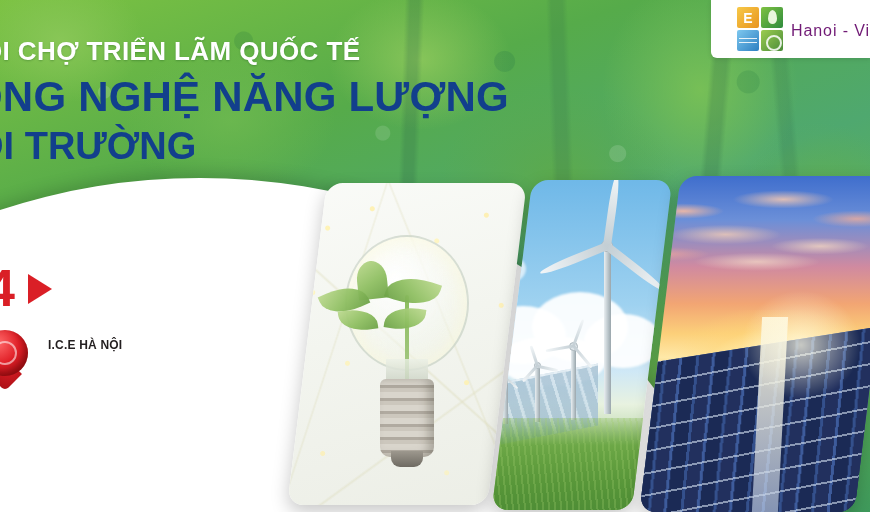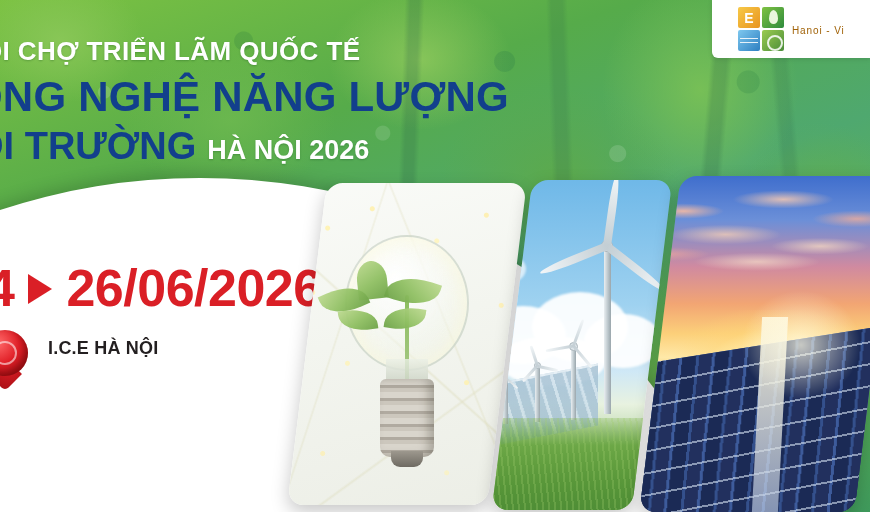--- a/index.html
+++ b/index.html
@@ -111,21 +111,21 @@
     border-left:24px solid #da1f26;
     border-top:15px solid transparent;
     border-bottom:15px solid transparent;
     margin-top:2px;
   }
 
   .venue {
     position:absolute; left:48px; top:338px;
     color:#231f20;
   }
-  .venue-name { font-size:18px; font-weight:bold; letter-spacing:.2px; }
+  .venue-name { font-size:12px; font-weight:bold; letter-spacing:.2px; }
   .venue-addr { font-size:17px; margin-top:4px; }
 
   .pin {
     position:absolute; left:-18px; top:330px;
     width:46px; height:58px;
   }
   .pin-head {
     position:absolute; left:0; top:0;
     width:46px; height:46px; border-radius:50%;
     background:radial-gradient(circle at 34% 28%, #ff6a6a 0%, #e01e26 48%, #9d0f15 100%);
@@ -378,47 +378,45 @@
   .tile-earth::after {
     content:""; position:absolute; left:5px; top:5px;
     width:12px; height:12px; border-radius:50%;
     border:2px solid rgba(255,255,255,.85);
   }
   .logo-text { line-height:1; white-space:nowrap; }
   .logo-name { font-size:25px; font-weight:bold; letter-spacing:.2px; }
   .logo-name .e { color:#e3242b; }
   .logo-name .rest { color:#3aa935; }
   .logo-sub {
-    font-size:10px; color:#a16207; margin-top:4px; letter-spacing:.9px;
+    font-size:16px; color:#701a75; margin-top:4px; letter-spacing:.9px;
   }
 </style>
 </head>
 <body>
 
 <div class="banner">
 
   <div class="bg-forest"></div>
   <div class="bg-leaves"></div>
   <div class="bg-trunks"></div>
 
   <div class="white-swoosh"></div>
 
   <div class="headline">
     <div class="line1">ỘI CHỢ TRIỂN LÃM QUỐC TẾ</div>
     <div class="line2">ÔNG NGHỆ NĂNG LƯỢNG</div>
     <div class="line3">
       <span class="line3-main">ÔI TRƯỜNG</span>
-      <span class="line3-sub">HÀ NỘI 2026</span>
     </div>
   </div>
 
   <div class="date-row">
     <span>4</span>
     <span class="tri"></span>
-    <span>26/06/2026</span>
   </div>
 
   <div class="pin">
     <div class="pin-tip"></div>
     <div class="pin-head"></div>
     <div class="pin-ring"></div>
   </div>
 
   <div class="venue">
     <div class="venue-name">I.C.E HÀ NỘI</div>

